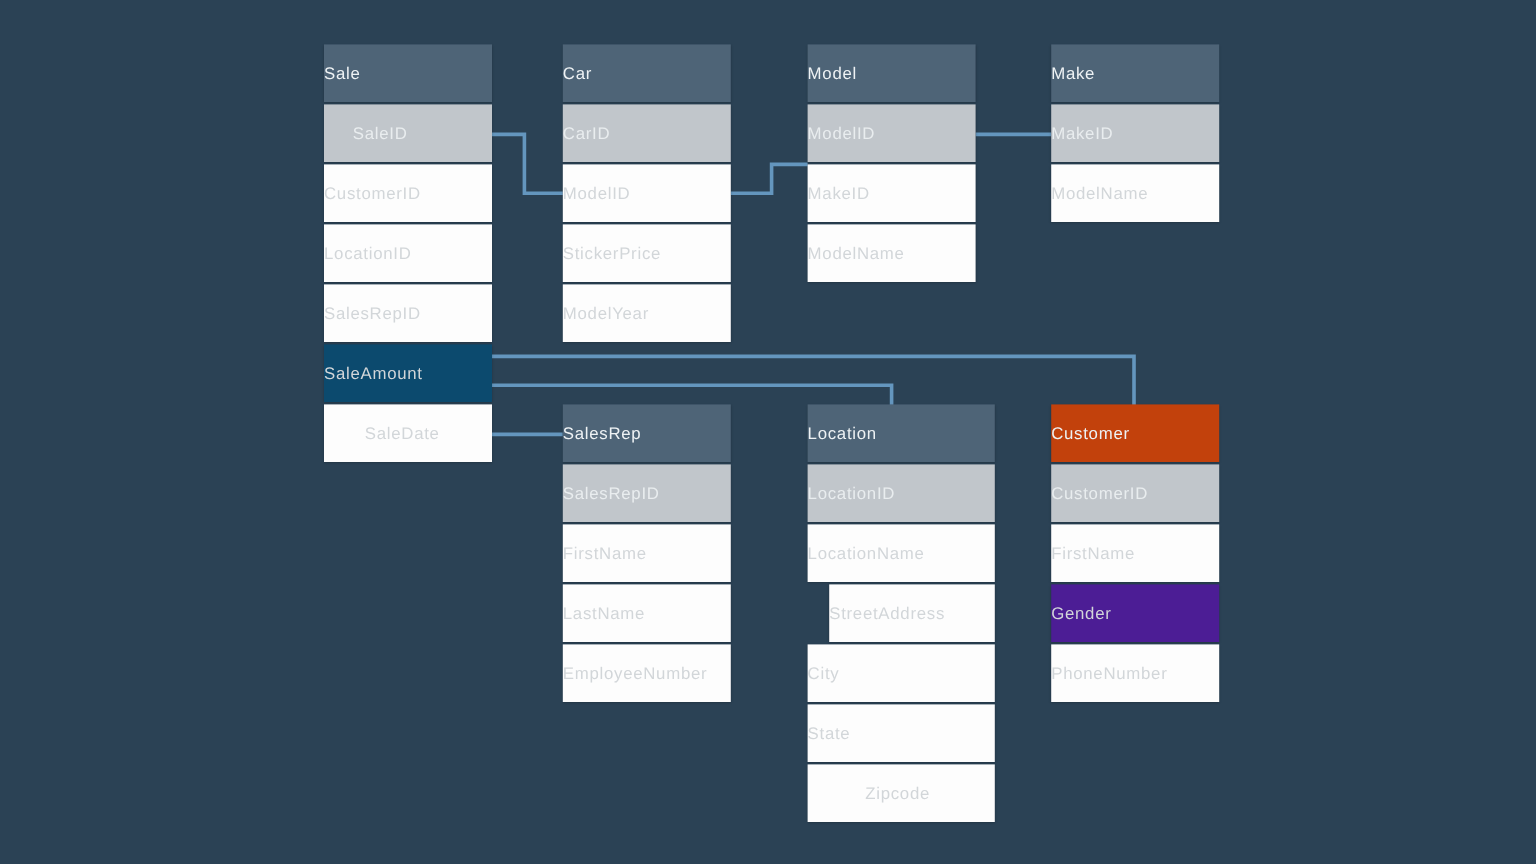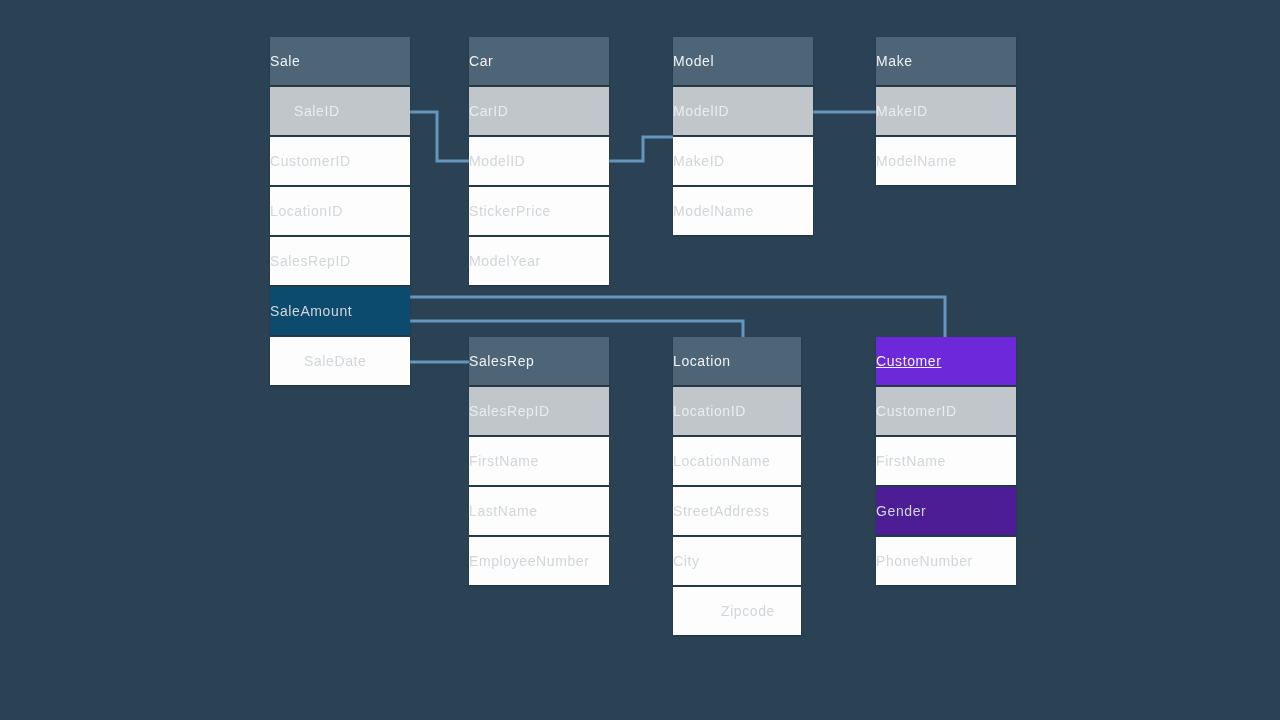--- a/index.html
+++ b/index.html
@@ -96,29 +96,30 @@
     <div class="t-pk" style="background: rgb(193, 198, 203);">MakeID</div>
   <div class="t-row" style="background: rgb(253, 253, 253);">ModelName</div>
       </div>
       <div class="entity" style="left: 469px; top: 337px; width: 140px;">
     <div class="t-header" style="background: rgb(78, 100, 119);">SalesRep</div>
     <div class="t-pk" style="background: rgb(193, 198, 203);">SalesRepID</div>
   <div class="t-row" style="background: rgb(253, 253, 253);">FirstName</div>
         <div class="t-row" style="background: rgb(253, 253, 253);">LastName</div>
         <div class="t-row" style="background: rgb(253, 253, 253);">EmployeeNumber</div>
       </div>
-      <div class="entity" style="left: 673px; top: 337px; width: 128px;">
+      <div class="entity" style="left: 673px; top: 337px; width: 156px;">
     <div class="t-header" style="background: rgb(78, 100, 119);">Location</div>
     <div class="t-pk" style="background: rgb(193, 198, 203);">LocationID</div>
   <div class="t-row" style="background: rgb(253, 253, 253);">LocationName</div>
-        <div class="t-row" style="background: rgb(253, 253, 253);">StreetAddress</div>
+        <div class="t-row" style="background: rgb(253, 253, 253); margin-left: 18px;">StreetAddress</div>
         <div class="t-row" style="background: rgb(253, 253, 253);">City</div>
+        <div class="t-row" style="background: rgb(253, 253, 253);">State</div>
         <div class="t-row" style="background: rgb(253, 253, 253); padding-left: 48px;">Zipcode</div>
       </div>
       <div class="entity" style="left: 876px; top: 337px; width: 140px;">
-    <div class="t-header" style="background: #6d28d9; text-decoration: underline;">Customer</div>
+    <div class="t-header" style="background: #c2410c;">Customer</div>
     <div class="t-pk" style="background: rgb(193, 198, 203);">CustomerID</div>
   <div class="t-row" style="background: rgb(253, 253, 253);">FirstName</div>
         <div class="t-row" style="background: #4c1d95;">Gender</div>
         <div class="t-row" style="background: rgb(253, 253, 253);">PhoneNumber</div>
       </div>
     </div>
 </div>
 
 </body></html>

